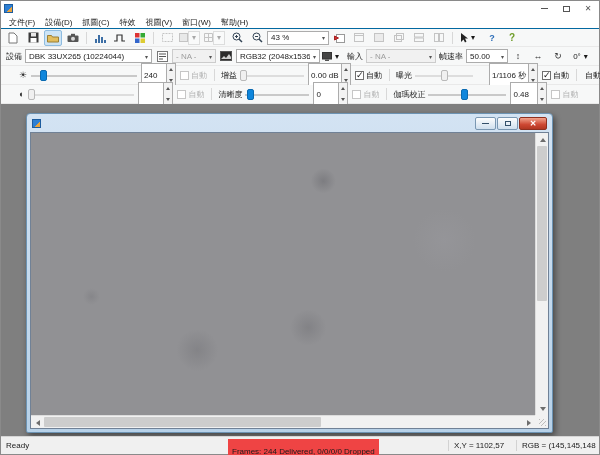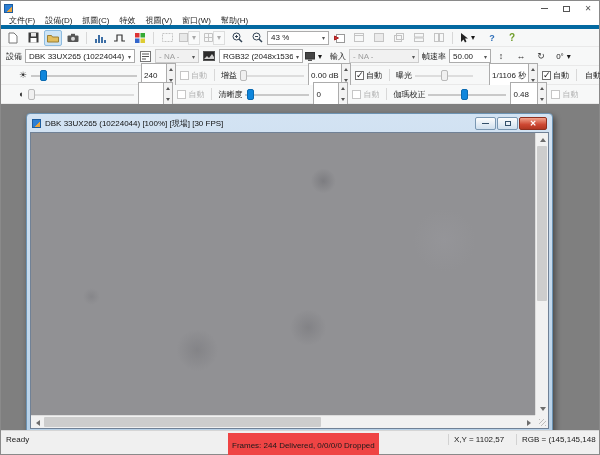--- a/index.html
+++ b/index.html
@@ -11,21 +11,21 @@
   .titlebar { height:15px; display:flex; align-items:center; background:#fff; padding-left:3px; flex:0 0 auto; }
   .app-icon { width:9px; height:9px; background:linear-gradient(135deg,#2d7fd3 60%,#e8a33d 60%); border:1px solid #1d5c9e; margin-right:4px; }
   .title-text { font-size:8px; color:#111; white-space:nowrap; }
   .wincontrols { margin-left:auto; display:flex; height:15px; }
   .wc { width:22px; display:flex; align-items:center; justify-content:center; color:#444; }
   .wc-min-glyph { width:7px; height:1px; background:#555; }
   .wc-max-glyph { width:7px; height:6px; border:1px solid #555; }
   .wc-close-glyph { font-size:8px; color:#555; line-height:1; }
 
   
-  .menubar { height:13px; display:flex; align-items:center; background:#fff; border-bottom:4px solid #0369a1; padding-left:3px; flex:0 0 auto; }
+  .menubar { height:13px; display:flex; align-items:center; background:#fff; border-bottom:1px solid #0369a1; padding-left:3px; flex:0 0 auto; }
   .menu-item { padding:0 5px; font-size:8px; white-space:nowrap; }
 
   
   .tb-row { display:flex; align-items:center; background:#f7f8f8; border-bottom:1px solid #e9e9e9; padding:0 2px; flex:0 0 auto; }
   .tb1 { height:18px; } .tb2 { height:19px; } .tb3 { height:19px; } .tb4 { height:19px; }
   .tbtn { min-width:18px; height:16px; display:flex; align-items:center; justify-content:center; border-radius:2px; margin:0 1px; border:1px solid transparent; }
   .tbtn.active { background:#cde4f5; border-color:#8fbce0; }
   .gray { opacity:.35; }
   .sep { width:1px; height:12px; background:#d8d8d8; margin:0 3px; flex:0 0 auto; }
   .lbl { white-space:nowrap; margin:0 3px; }
@@ -82,21 +82,21 @@
   .hthumb { position:absolute; top:1px; bottom:1px; left:13px; width:55%; background:#cdcdcd; border-radius:1px; }
   .t-up { width:0;height:0;border-left:3px solid transparent;border-right:3px solid transparent;border-bottom:4px solid #6d6d6d; }
   .t-dn { width:0;height:0;border-left:3px solid transparent;border-right:3px solid transparent;border-top:4px solid #6d6d6d; }
   .t-lf { width:0;height:0;border-top:3px solid transparent;border-bottom:3px solid transparent;border-right:4px solid #6d6d6d; }
   .t-rt { width:0;height:0;border-top:3px solid transparent;border-bottom:3px solid transparent;border-left:4px solid #6d6d6d; }
   .corner { background:#f1f1f1; position:relative; }
   .corner::after { content:""; position:absolute; right:2px; bottom:2px; width:7px; height:7px;
      background:repeating-linear-gradient(135deg,#bdbdbd 0 1px,transparent 1px 3px); }
 
   
-  .status { height:24px; flex:0 0 auto; background:#f0f0f0; border-top:1px solid #d5d5d5; position:relative; font-size:8px; }
+  .status { height:18px; flex:0 0 auto; background:#f0f0f0; border-top:1px solid #d5d5d5; position:relative; font-size:8px; }
   .st { position:absolute; top:4px; white-space:nowrap; }
   .st-ready { left:5px; }
   .st-frames { left:227px; background:#ef4444; padding:8px 4px; top:2px; }
   .st-div { position:absolute; top:3px; width:1px; height:11px; background:#d2d2d2; }
   .st-xy { left:453px; }
   .st-rgb { left:521px; overflow:hidden; max-width:78px; }
 
   
   svg { display:block; }
 </style>
@@ -258,21 +258,21 @@
     <span class="tbtn">
         <span style="color:#2b6cb8;font-weight:bold;font-size:9px;">?</span>
       </span>
     <span class="tbtn">
         <span style="color:#6f9d28;font-weight:bold;font-size:10px;">?</span>
       </span>
   </div>
 
   <div class="tb-row tb2">
     <span class="lbl">設備</span>
-    <span class="combo" style="width:110px;">
+    <span class="combo" style="width:127px;">
       <span class="ctext">DBK 33UX265 (10224044)</span>
       <span class="caret">▾</span>
     </span>
     <span class="tbtn">
         <svg width="11" height="11">
           <rect x="0.5" y="0.5" width="10" height="10" fill="#fff" stroke="#777"></rect>
           <path d="M2 3 h7 M2 5.5 h7 M2 8 h4" stroke="#555"></path>
         </svg>
       </span>
     <span class="combo dis" style="width:44px;">
@@ -438,21 +438,20 @@
         </span>
     </span>
     <span class="chk dis" style="margin-left:4px;"></span>
     <span class="chk-label lbl dis">自動</span>
   </div>
 
   <div class="mdi">
     <div class="child">
       <div class="child-titlebar">
         <span class="child-icon"></span>
-        <span class="child-title">DBK 33UX265 (10224044) [100%]  [現場]  [30 FPS]</span>
         <span class="child-btns">
           <span class="cbtn">
               <span class="cmin"></span>
             </span>
           <span class="cbtn">
               <span class="cmax"></span>
             </span>
           <span class="cbtn cbtn-close">
               <span>✕</span>
             </span>

